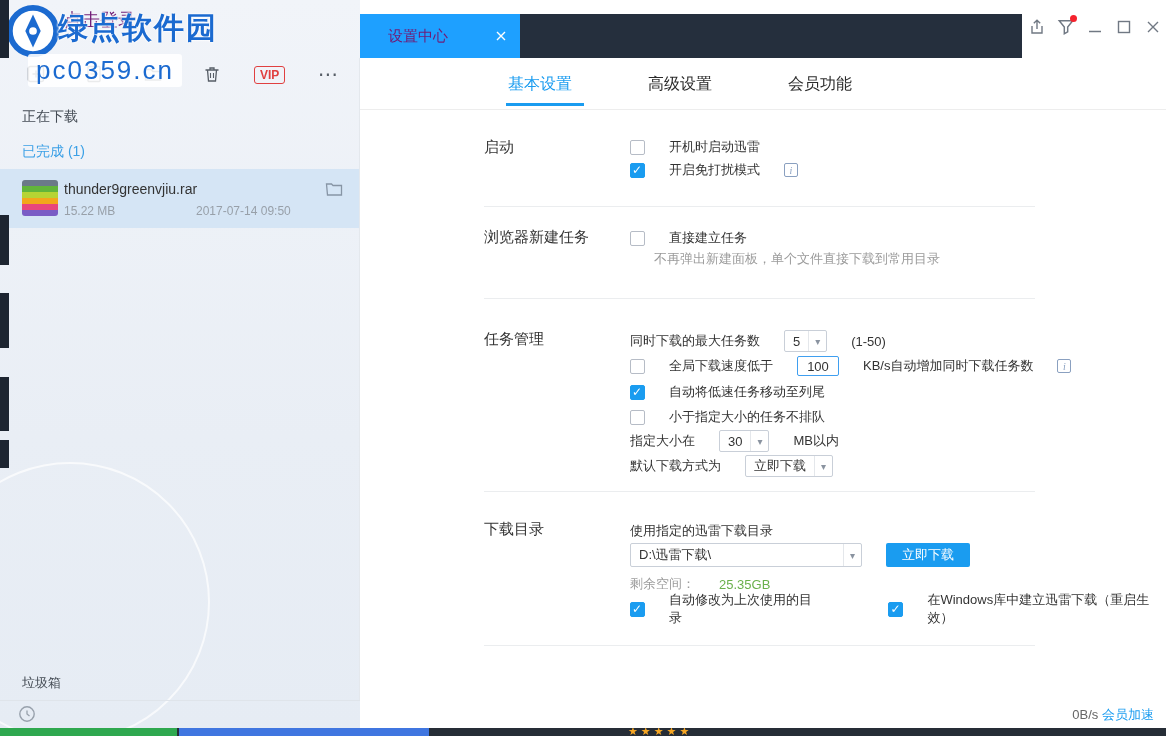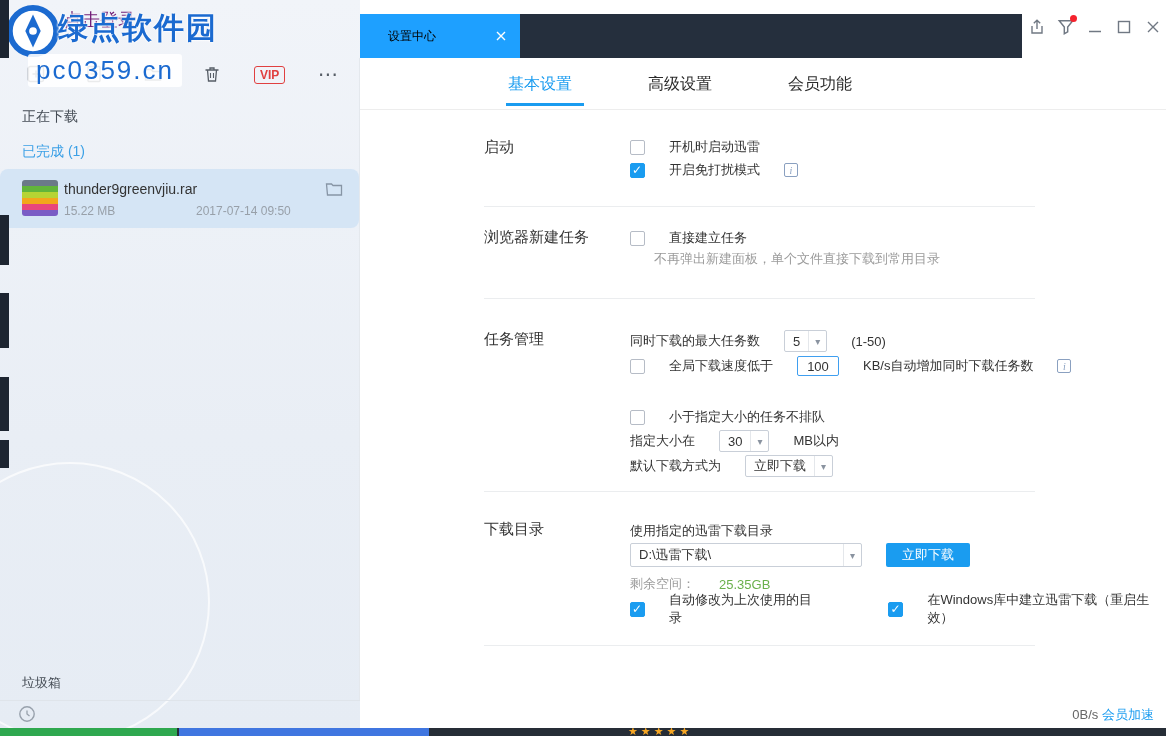--- a/index.html
+++ b/index.html
@@ -25,37 +25,37 @@
 
   .tb-ic { position:absolute; top:64px; }
   .vip-pill { position:absolute; left:254px; top:66px; border:1px solid #e04040; color:#e04040;
               font-size:12px; font-weight:bold; padding:1px 5px; border-radius:3px; }
   .more-ic { position:absolute; left:318px; top:62px; font-size:20px; color:#565d66; letter-spacing:1px; }
   .more-ic::after { content:"⋯"; }
 
   .sec-downloading { position:absolute; left:22px; top:108px; font-size:14px; color:#454c55; }
   .sec-completed  { position:absolute; left:22px; top:143px; font-size:14px; color:#3ba0e6; }
 
-  .dl-item { position:absolute; left:0; top:169px; width:359px; height:59px; background:#d5e5f5;border-radius:8px; }
+  .dl-item { position:absolute; left:0; top:169px; width:359px; height:59px; background:#d5e5f5; }
   .file-ic { position:absolute; left:22px; top:11px; width:36px; height:36px; border-radius:3px;
              background:linear-gradient(180deg,#6b7a88 0% 16%,#62b53a 16% 33%,#b6d433 33% 50%,
                          #f2a71b 50% 67%,#e8467c 67% 84%,#7a5cc5 84% 100%); }
   .file-name { position:absolute; left:64px; top:12px; font-size:14px; color:#333; }
   .file-size { position:absolute; left:64px; top:35px; font-size:12px; color:#98a0a9; }
   .file-date { position:absolute; left:196px; top:35px; font-size:12px; color:#98a0a9; }
 
   .trash-label { position:absolute; left:22px; top:674px; font-size:13px; color:#454c55; }
   .side-bottom-line { position:absolute; left:0; top:700px; width:360px; height:1px; background:#dfe4ea; }
   .v-divider { position:absolute; left:359px; top:58px; width:1px; height:642px; background:#e4e8ed; }
 
   
   .dlg-head { position:absolute; left:360px; top:14px; width:662px; height:44px; background:#252f3d; }
   .dlg-tab { position:absolute; left:0; top:0; width:160px; height:44px; background:#1ea0ff;
              display:flex; align-items:center; }
-  .dlg-tab-title { color:#000000; font-size:12px; margin-left:28px; }
+  .dlg-tab-title { color:#701a75; font-size:15px; margin-left:28px; }
   .dlg-tab-close { position:absolute; right:12px; top:15px; width:14px; height:14px; cursor:pointer; }
 
   
   .win-controls { position:absolute; left:1028px; top:18px; display:flex; gap:11px; align-items:center; }
   .wc { width:18px; height:18px; position:relative; }
   .red-dot { position:absolute; right:-2px; top:-3px; width:7px; height:7px; border-radius:50%;
              background:#f5222d; }
 
   
   .set-tab { position:absolute; top:74px; font-size:16px; color:#2b2b2b; cursor:pointer; }
@@ -243,20 +243,24 @@
   </div>
 
   <div class="row" style="top:355px">
     <span class="cb"></span>
     <span>全局下载速度低于</span>
     <input class="num-input" value="100" style="">
     <span>KB/s自动增加同时下载任务数</span>
     <span class="info-ic"></span>
   </div>
 
+  <div class="row" style="top:381px">
+    <span class="cb checked"></span>
+    <span>自动将低速任务移动至列尾</span>
+  </div>
 
   <div class="row" style="top:406px">
     <span class="cb"></span>
     <span>小于指定大小的任务不排队</span>
   </div>
 
   <div class="row" style="top:430px">
     <span>指定大小在</span>
     <span class="dd">
       <span class="ddv">30</span>

